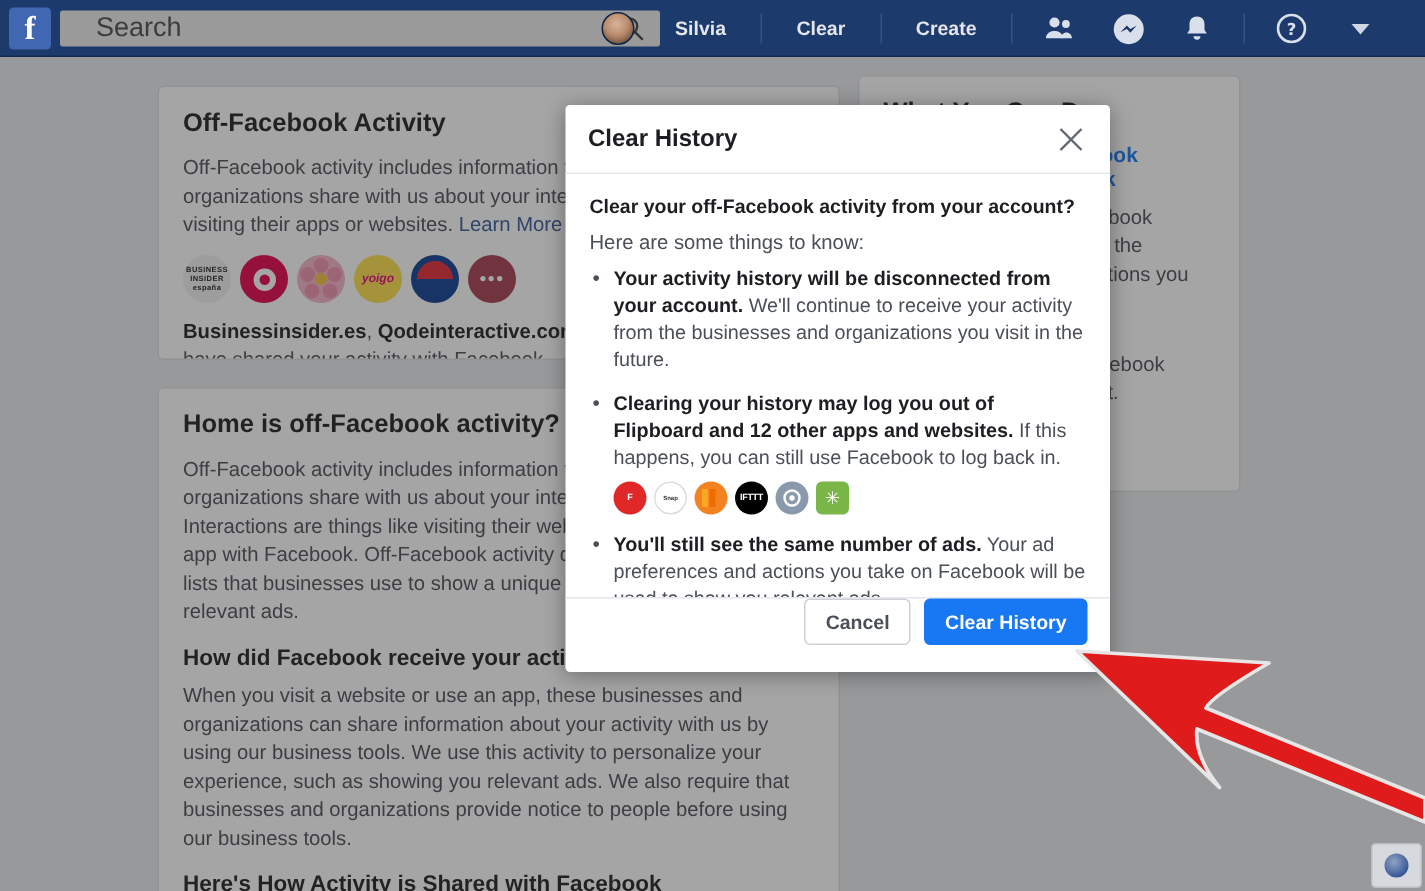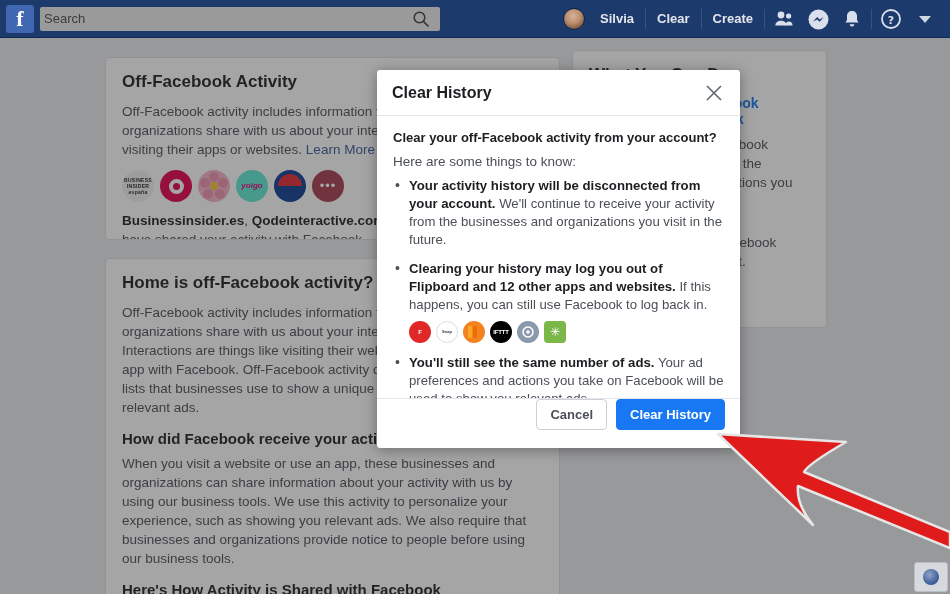--- a/index.html
+++ b/index.html
@@ -31,30 +31,30 @@
   .search-wrap {
     position: relative;
     margin-left: 6px;
     width: 400px; height: 24px;
     background: #9a9a9a;
     border-radius: 2px;
     display: flex; align-items: center;
   }
   .search-input {
     border: none; outline: none; background: transparent;
-    width: 360px; height: 38px; margin-left: 4px;
-    font-size: 13px; color: #2b2b2b;
+    width: 360px; height: 38px; margin-left: 24px;
+    font-size: 18px; color: #2b2b2b;
     font-family: "Liberation Sans", sans-serif;
   }
   .search-input::placeholder { color: #3c3c3c; }
   .search-icon { position: absolute; right: 10px; top: 3px; width: 18px; height: 18px; }
 
   .nav-right {
-    position: absolute; right: 8px; top: 0; height: 38px;
-    display: flex; align-items: center; gap: 0;
+    position: absolute; right: 26px; top: 0; height: 38px;
+    display: flex; align-items: center; gap: 12px;
   }
   .nav-avatar {
     width: 22px; height: 22px; border-radius: 50%;
     background: radial-gradient(circle at 45% 35%, #d8b49a 0%, #b98c6c 45%, #4a3226 100%);
     border: 1px solid #0f2345;
     margin-right: 6px;
   }
   .nav-text {
     color: #e4e6eb; font-size: 13px; font-weight: bold;
     padding: 0 9px; height: 38px; line-height: 38px; white-space: nowrap;
@@ -96,21 +96,21 @@
   .bold-inline { font-weight: bold; color: #1c1e21; }
 
   .logo-row { display: flex; gap: 6px; margin: 11px 0 9px; }
   .logo { width: 32px; height: 32px; border-radius: 50%; overflow: hidden;
           display: flex; align-items: center; justify-content: center;
           font-size: 5px; text-align: center; line-height: 1.25; }
   .lg-bi { background: #f2f2f2; color: #222; font-weight: bold; letter-spacing: .3px; }
   .lg-qode { background: #e4004b; }
   .lg-qode .q { width: 15px; height: 15px; border-radius: 50%; border: 4px solid #fff; position: relative; }
   .lg-flower { background: #f4b3c5; position: relative; }
-  .lg-yoigo { background: #5eead4; color: #e6007e; font-weight: bold; font-size: 8px; font-style: italic; }
+  .lg-yoigo { background: #fde047; color: #e6007e; font-weight: bold; font-size: 8px; font-style: italic; }
   .lg-pepsi { background: #0d3b91; position: relative; }
   .lg-pepsi::after { content:""; position:absolute; left:4px; top:4px; width:24px; height:24px; border-radius:50%;
                      background: linear-gradient(#e32934 0 50%, #0d3b91 50% 100%); }
   .lg-dots { background: #a63b4c; color: #fff; font-size: 13px; letter-spacing: 1px; display:flex; align-items:center; justify-content:center; }
 
   
   .modal {
     position: absolute;
     left: 377px; top: 70px; width: 363px; height: 378px;
     background: #fff;

